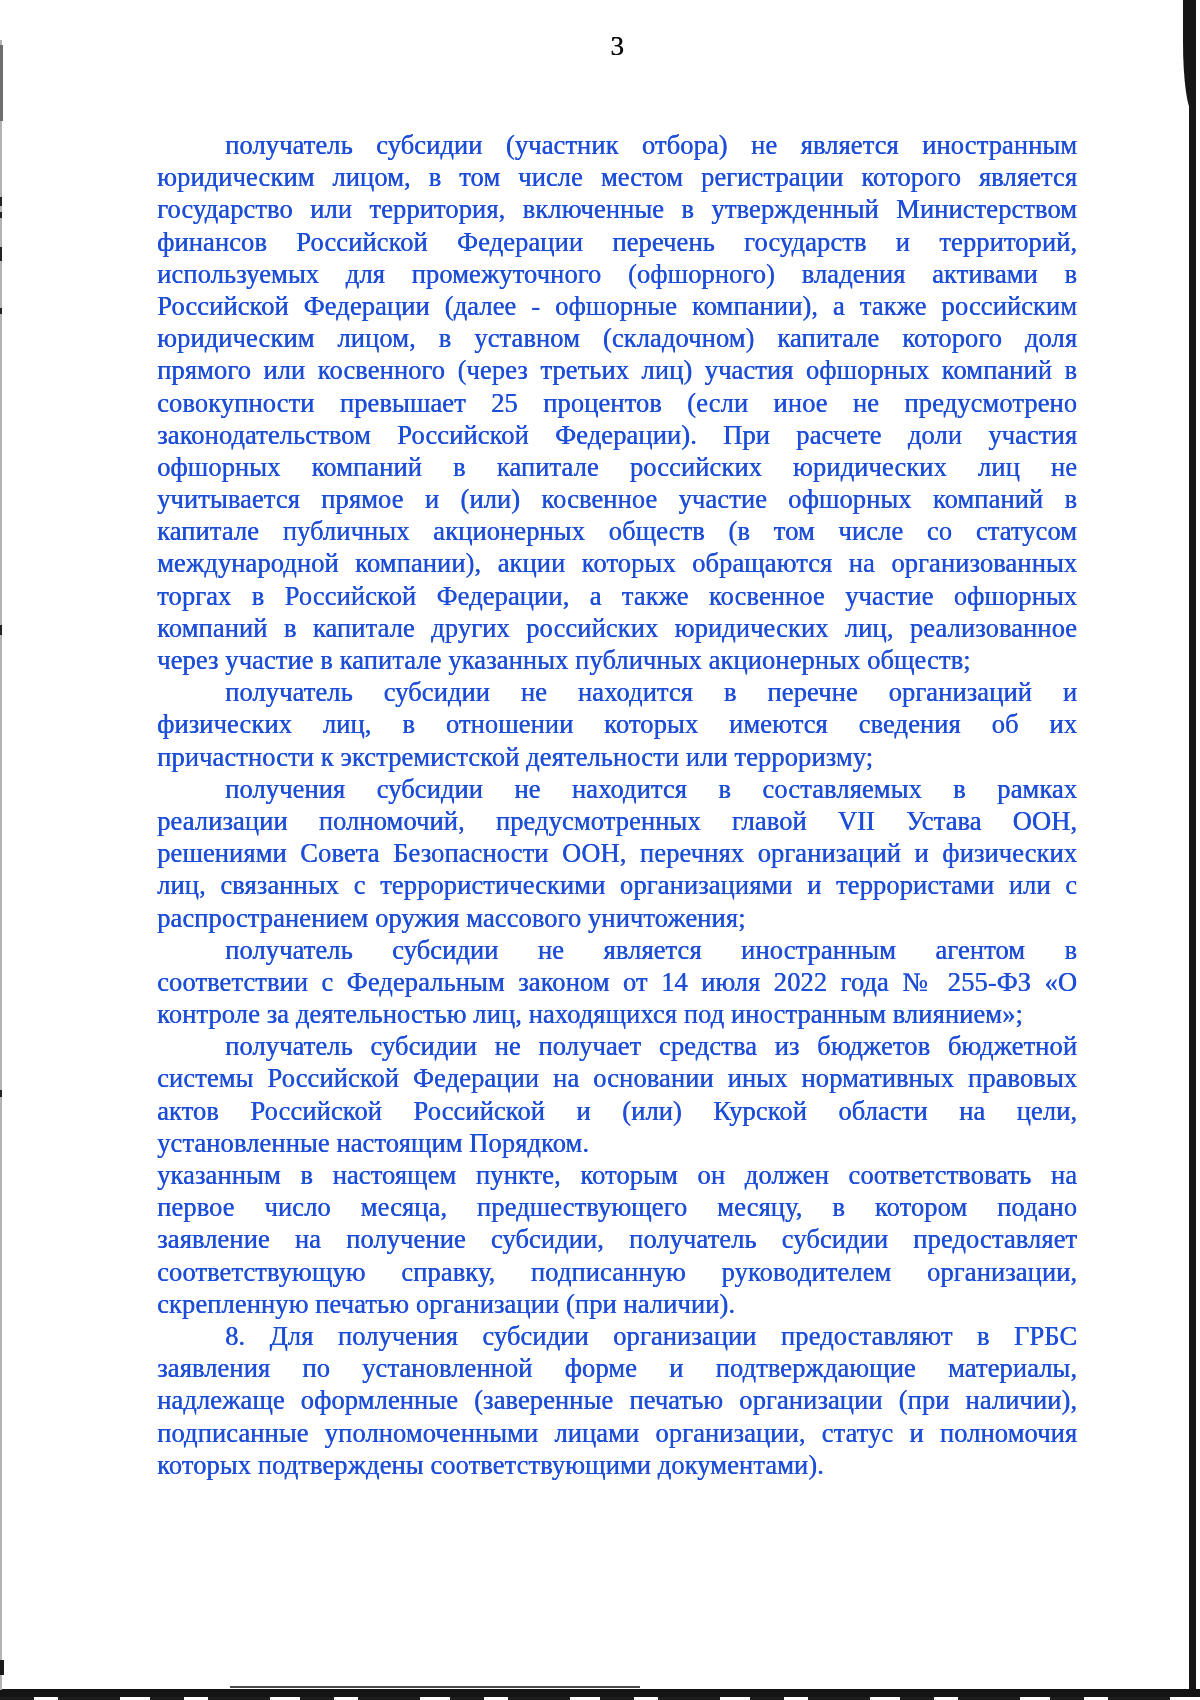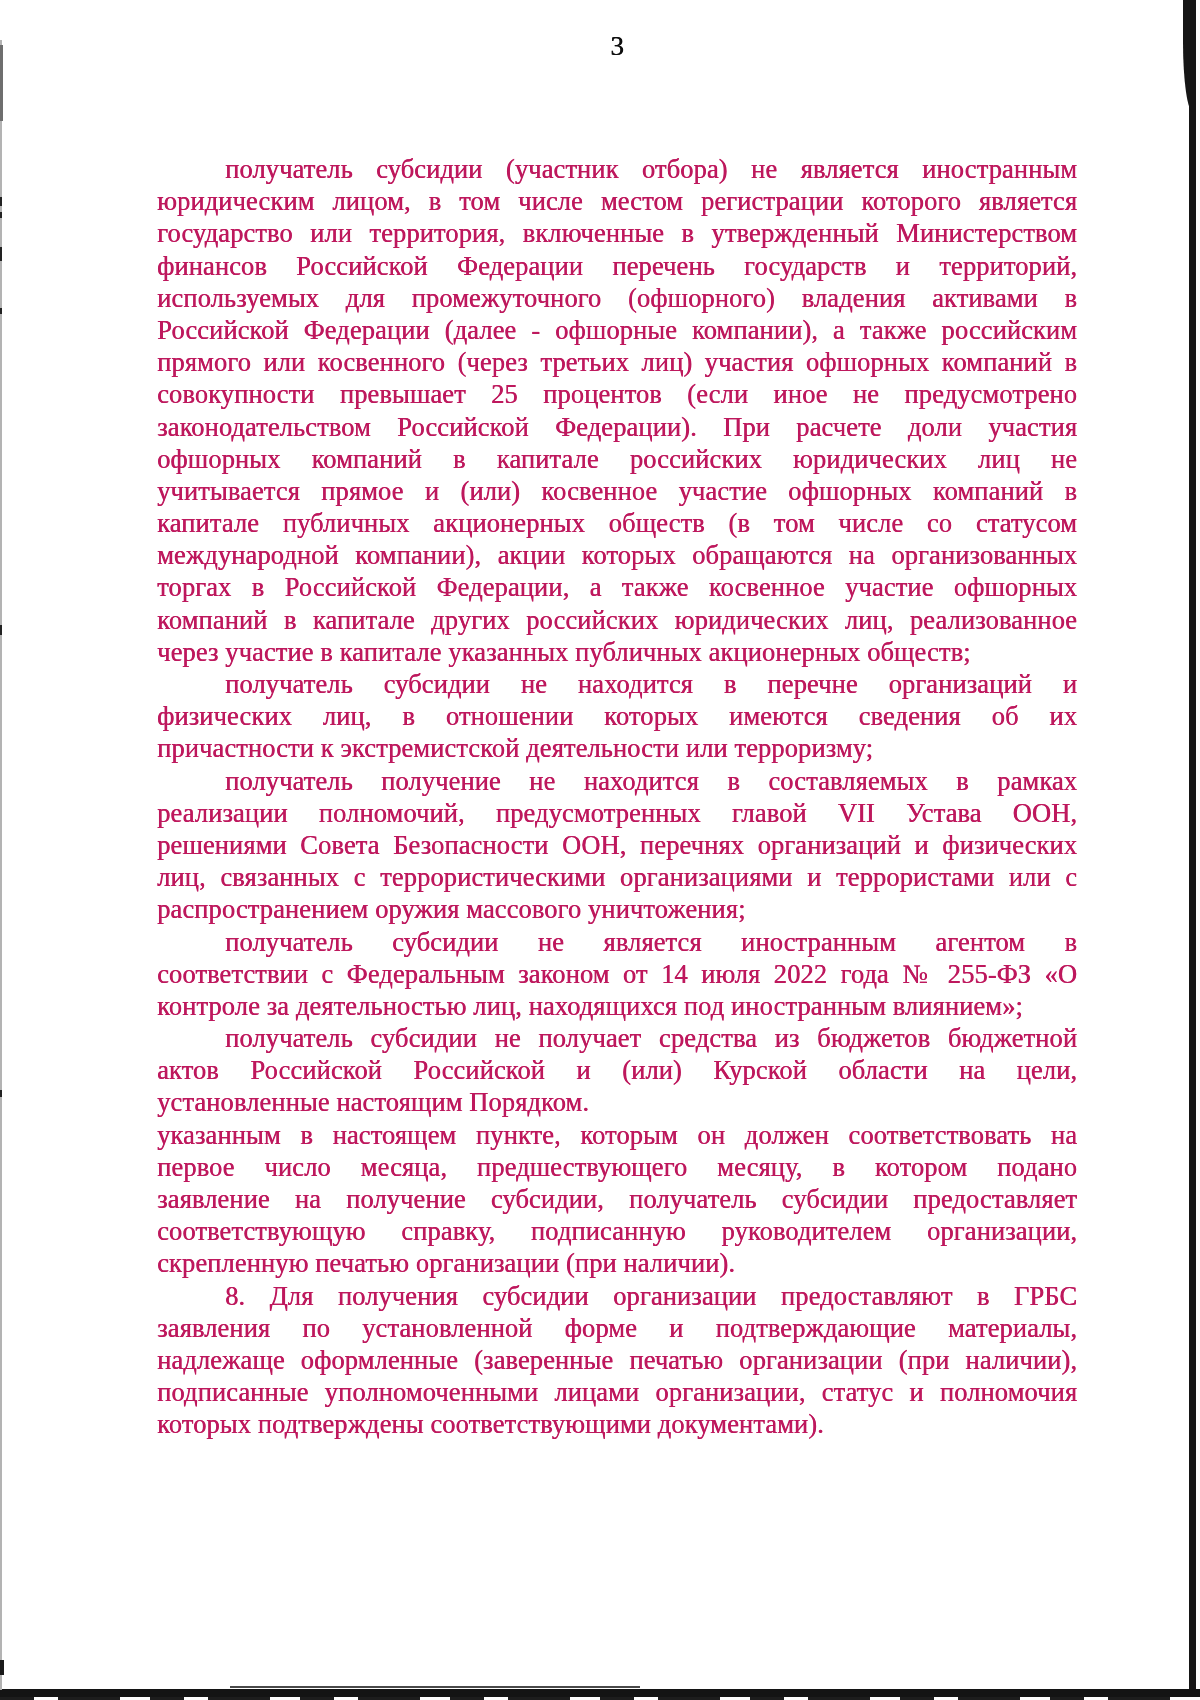--- a/index.html
+++ b/index.html
@@ -27,24 +27,23 @@
     color: #0e0e0e;
     text-shadow: 0.5px 0 0 currentColor;
   }
 
   
   .text-block {
     position: absolute;
     top: 129px; left: 157px; width: 920px;
     font-size: 26.5px;
     line-height: 32.2px;
-    color: #be185d;
+    color: #1d4ed8;
     text-shadow: 0.45px 0 0 currentColor;
     letter-spacing: 0.1px;
-    margin-top: 24px;
   }
   .para { margin: 0; }
   .line {
     height: 32.2px;
     text-align: justify;
     text-align-last: justify;
     white-space: nowrap;      
     overflow: visible;
   }
   .line { white-space: normal; } 
@@ -111,50 +110,52 @@
   <div class="page-number">3</div>
 
   <div class="text-block">
       <div class="para">
         <div class="line first">получатель субсидии (участник отбора) не является иностранным</div>
         <div class="line">юридическим лицом, в том числе местом регистрации которого является</div>
         <div class="line">государство или территория, включенные в утвержденный Министерством</div>
         <div class="line">финансов Российской Федерации перечень государств и территорий,</div>
         <div class="line">используемых для промежуточного (офшорного) владения активами в</div>
         <div class="line">Российской Федерации (далее - офшорные компании), а также российским</div>
+        <div class="line">юридическим лицом, в уставном (складочном) капитале которого доля</div>
         <div class="line">прямого или косвенного (через третьих лиц) участия офшорных компаний в</div>
         <div class="line">совокупности превышает 25 процентов (если иное не предусмотрено</div>
         <div class="line">законодательством Российской Федерации). При расчете доли участия</div>
         <div class="line">офшорных компаний в капитале российских юридических лиц не</div>
         <div class="line">учитывается прямое и (или) косвенное участие офшорных компаний в</div>
         <div class="line">капитале публичных акционерных обществ (в том числе со статусом</div>
         <div class="line">международной компании), акции которых обращаются на организованных</div>
         <div class="line">торгах в Российской Федерации, а также косвенное участие офшорных</div>
         <div class="line">компаний в капитале других российских юридических лиц, реализованное</div>
         <div class="line last">через участие в капитале указанных публичных акционерных обществ;</div>
       </div>
       <div class="para">
         <div class="line first">получатель субсидии не находится в перечне организаций и</div>
         <div class="line">физических лиц, в отношении которых имеются сведения об их</div>
         <div class="line last">причастности к экстремистской деятельности или терроризму;</div>
       </div>
       <div class="para">
-        <div class="line first">получатель получение не находится в составляемых в рамках</div>
+        <div class="line first">получения субсидии не находится в составляемых в рамках</div>
         <div class="line">реализации полномочий, предусмотренных главой VII Устава ООН,</div>
         <div class="line">решениями Совета Безопасности ООН, перечнях организаций и физических</div>
         <div class="line">лиц, связанных с террористическими организациями и террористами или с</div>
         <div class="line last">распространением оружия массового уничтожения;</div>
       </div>
       <div class="para">
         <div class="line first">получатель субсидии не является иностранным агентом в</div>
         <div class="line">соответствии с Федеральным законом от 14 июля 2022 года № 255-ФЗ «О</div>
         <div class="line last">контроле за деятельностью лиц, находящихся под иностранным влиянием»;</div>
       </div>
       <div class="para">
         <div class="line first">получатель субсидии не получает средства из бюджетов бюджетной</div>
+        <div class="line">системы Российской Федерации на основании иных нормативных правовых</div>
         <div class="line">актов Российской Российской и (или) Курской области на цели,</div>
         <div class="line last">установленные настоящим Порядком.</div>
       </div>
       <div class="para">
         <div class="line">указанным в настоящем пункте, которым он должен соответствовать на</div>
         <div class="line">первое число месяца, предшествующего месяцу, в котором подано</div>
         <div class="line">заявление на получение субсидии, получатель субсидии предоставляет</div>
         <div class="line">соответствующую справку, подписанную руководителем организации,</div>
         <div class="line last">скрепленную печатью организации (при наличии).</div>
       </div>

